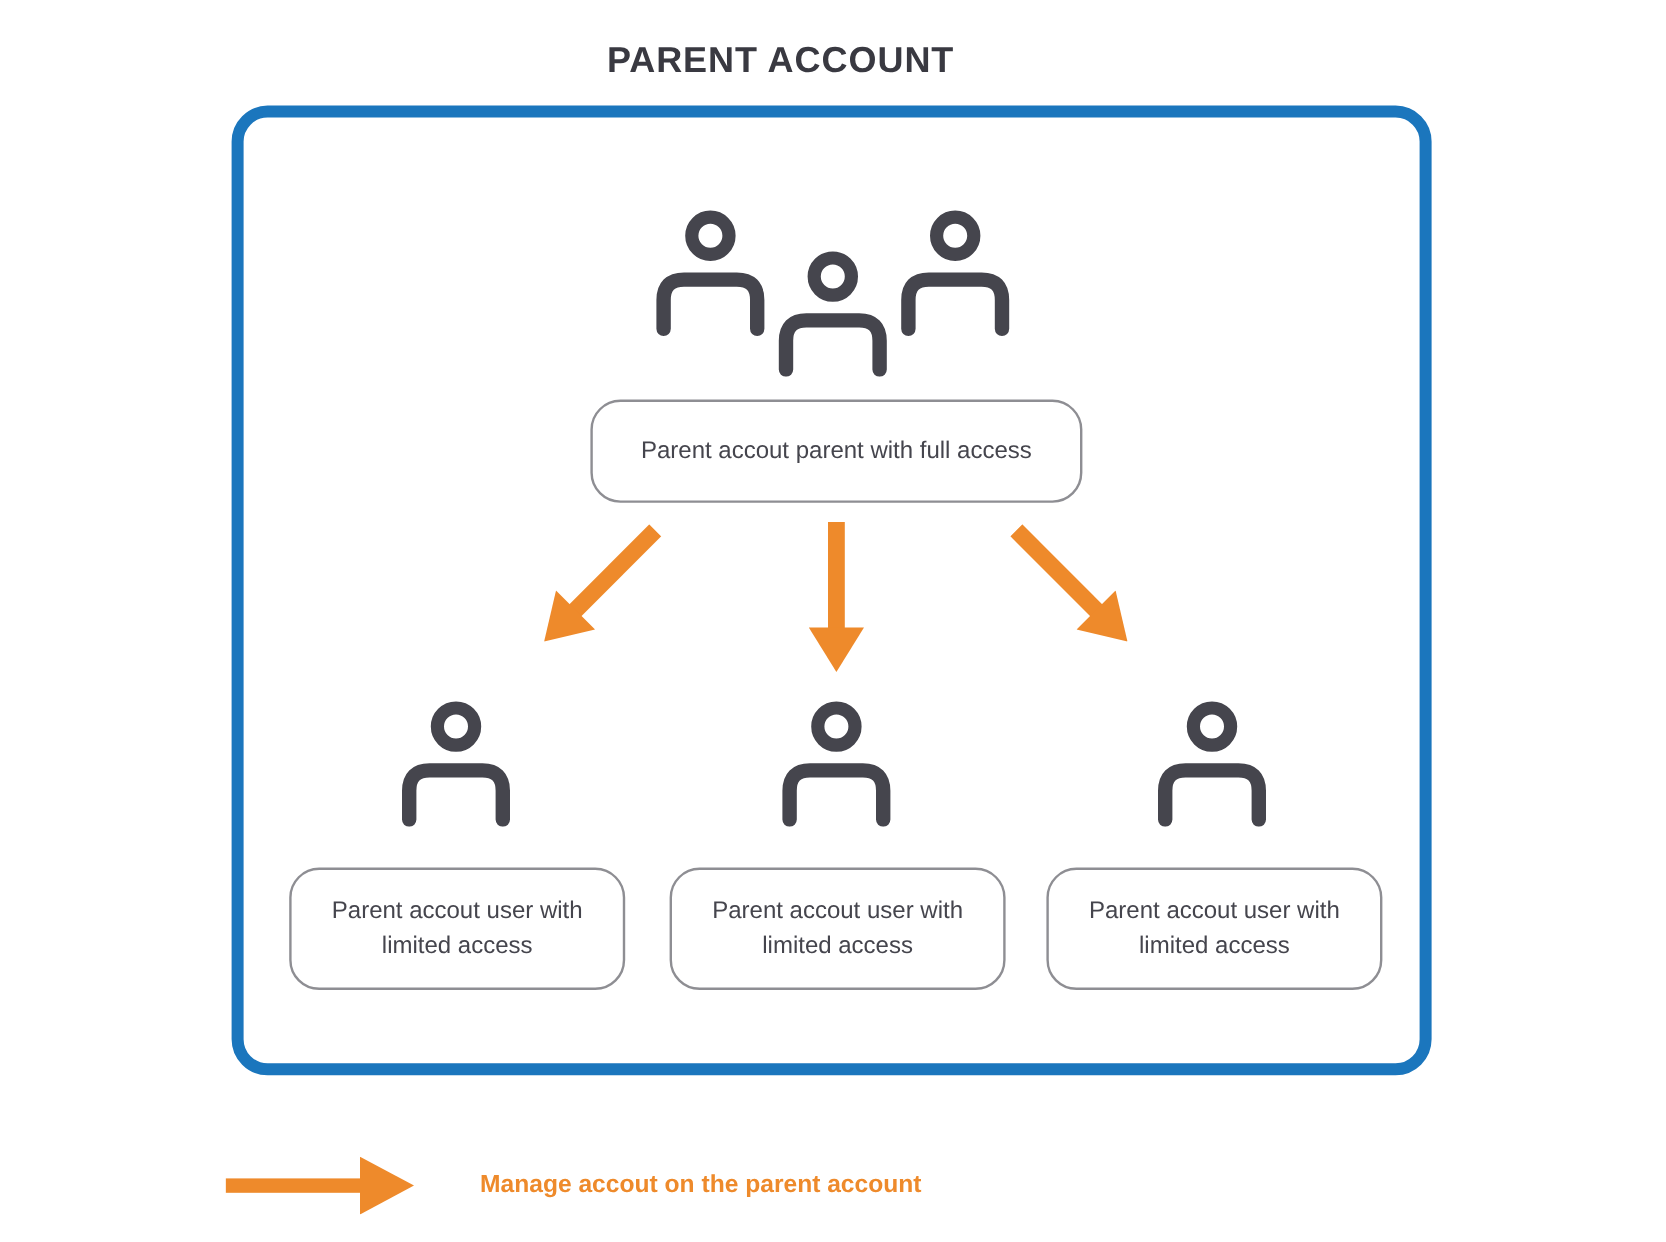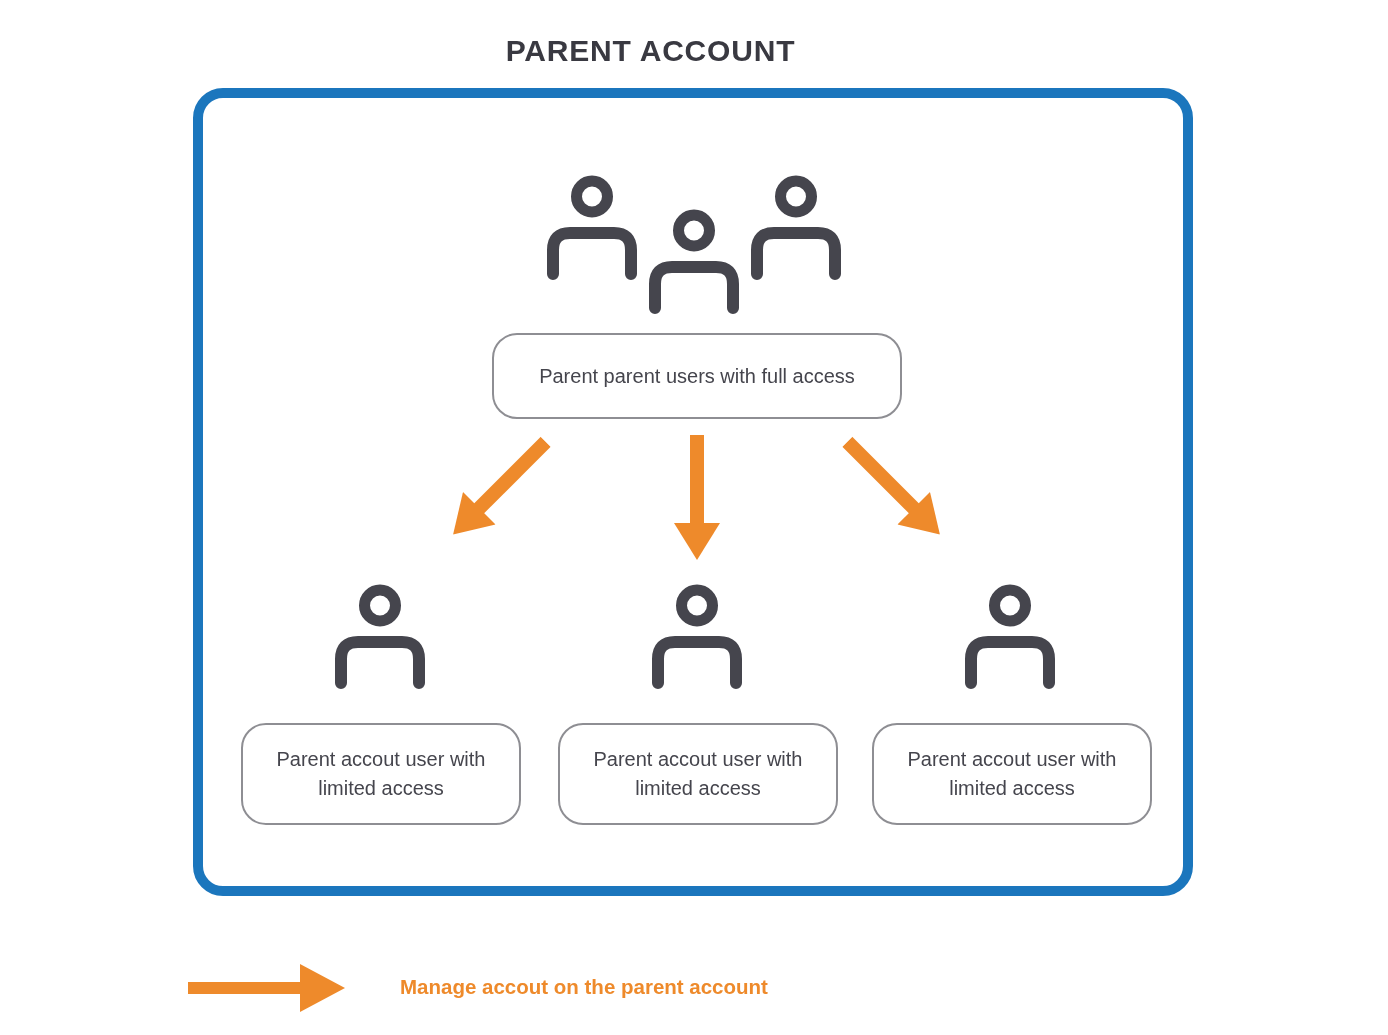--- a/index.html
+++ b/index.html
@@ -98,21 +98,21 @@
           <path d="M7 99 V75 Q7 58 24 58 H68 Q85 58 85 75 V99" class="icon-stroke" stroke-width="12" stroke-linecap="round"></path>
         </g>
       </defs>
       <use href="#gp-person" x="0" y="0"></use>
       <use href="#gp-person" x="204" y="0"></use>
       <use href="#gp-person" x="102" y="34"></use>
     </svg>
   </div>
 
   <div class="abs pill pill-full">
-    <span>Parent parent users with full access</span>
+    <span>Parent accout parent with full access</span>
   </div>
 
   <div class="abs arrow-left">
     <svg width="46" height="131" viewBox="0 0 46 131">
       <rect x="16" y="0" width="14" height="98" class="arrow-fill"></rect>
       <polygon points="0,94 46,94 23,131" class="arrow-fill"></polygon>
     </svg>
   </div>
   <div class="abs arrow-mid">
     <svg width="46" height="125" viewBox="0 0 46 125">

